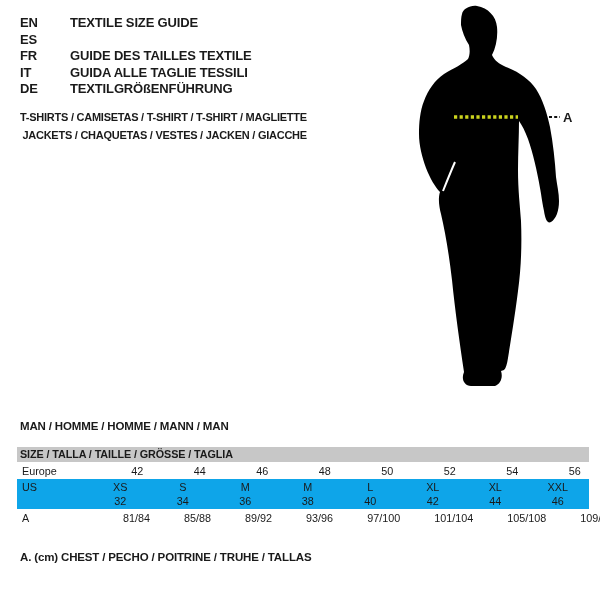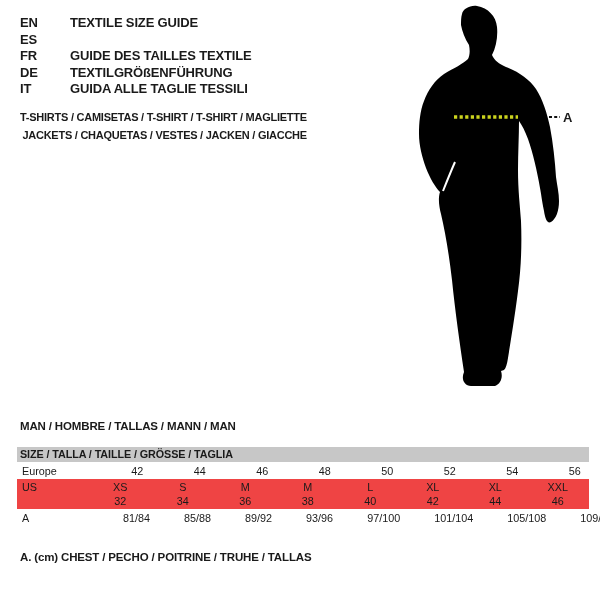--- a/index.html
+++ b/index.html
@@ -22,21 +22,21 @@
   .figure-wrap svg { display:block; }
 
   
   .man-label { position:absolute; left:20px; top:420px; font-size:11.5px; font-weight:700; letter-spacing:-0.15px; }
 
   
   .size-table { position:absolute; left:17px; top:447px; width:572px; font-size:10.8px; }
   .st-header { height:15px; line-height:15px; background:#c7c7c7; font-weight:600; padding-left:3px; letter-spacing:-0.1px; }
   .st-row { display:grid; grid-template-columns:72px repeat(8,1fr); align-items:center; }
   .st-row.row-white { background:#ffffff; height:17px;gap:34px; }
-  .us-band { background:#ef4444; padding:1px 0; }
+  .us-band { background:#0ea5e9; padding:1px 0; }
   .us-band .st-row { height:14px; }
   .st-label { padding-left:5px; text-align:left; }
   .st-cell { text-align:center; }
 
   
   .footnote { position:absolute; left:20px; top:551px; font-size:11.5px; font-weight:700; letter-spacing:-0.15px; }
 </style>
 </head>
 <body>
 
@@ -48,26 +48,26 @@
       <span class="lang-label">TEXTILE SIZE GUIDE</span>
     </div>
     <div class="lang-row">
       <span class="lang-code">ES</span>
     </div>
     <div class="lang-row">
       <span class="lang-code">FR</span>
       <span class="lang-label">GUIDE DES TAILLES TEXTILE</span>
     </div>
     <div class="lang-row">
+      <span class="lang-code">IT</span>
+      <span class="lang-label">GUIDA ALLE TAGLIE TESSILI</span>
+    </div>
+    <div class="lang-row">
       <span class="lang-code">DE</span>
       <span class="lang-label">TEXTILGRÖßENFÜHRUNG</span>
-    </div>
-    <div class="lang-row">
-      <span class="lang-code">IT</span>
-      <span class="lang-label">GUIDA ALLE TAGLIE TESSILI</span>
     </div>
   </div>
 
   <div class="product-block">
     <div>T-SHIRTS / CAMISETAS / T-SHIRT / T-SHIRT / MAGLIETTE</div>
     <div>JACKETS / CHAQUETAS / VESTES / JACKEN / GIACCHE</div>
   </div>
 
   <div class="figure-wrap">
     <svg viewBox="0 0 200 400" width="200" height="400">
@@ -107,21 +107,21 @@
         C 65,39 62,31 61,25
         C 61,21 61,17 62,14
         Z"></path>
       <path d="M 43,191 C 47,181 51,171 55,162" stroke="#ffffff" stroke-width="2" fill="none"></path>
       <line x1="54" y1="117" x2="118" y2="117" stroke="#ccd41e" stroke-width="3.6" stroke-dasharray="3.2,2.4"></line>
       <line x1="149" y1="117" x2="160" y2="117" stroke="#111111" stroke-width="2" stroke-dasharray="3,2.2"></line>
       <text x="163" y="122" font-size="13" font-weight="600" fill="#1a1a1a">A</text>
     </svg>
   </div>
 
-  <div class="man-label">MAN / HOMBRE / TALLAS / MANN / MAN</div>
+  <div class="man-label">MAN / HOMME / HOMME / MANN / MAN</div>
 
   <div class="size-table">
     <div class="st-header">SIZE / TALLA / TAILLE / GRÖSSE / TAGLIA</div>
 
     <div class="st-row row-white">
       <div class="st-label">Europe</div>
       <div class="st-cell">42</div>
       <div class="st-cell">44</div>
       <div class="st-cell">46</div>
       <div class="st-cell">48</div>

